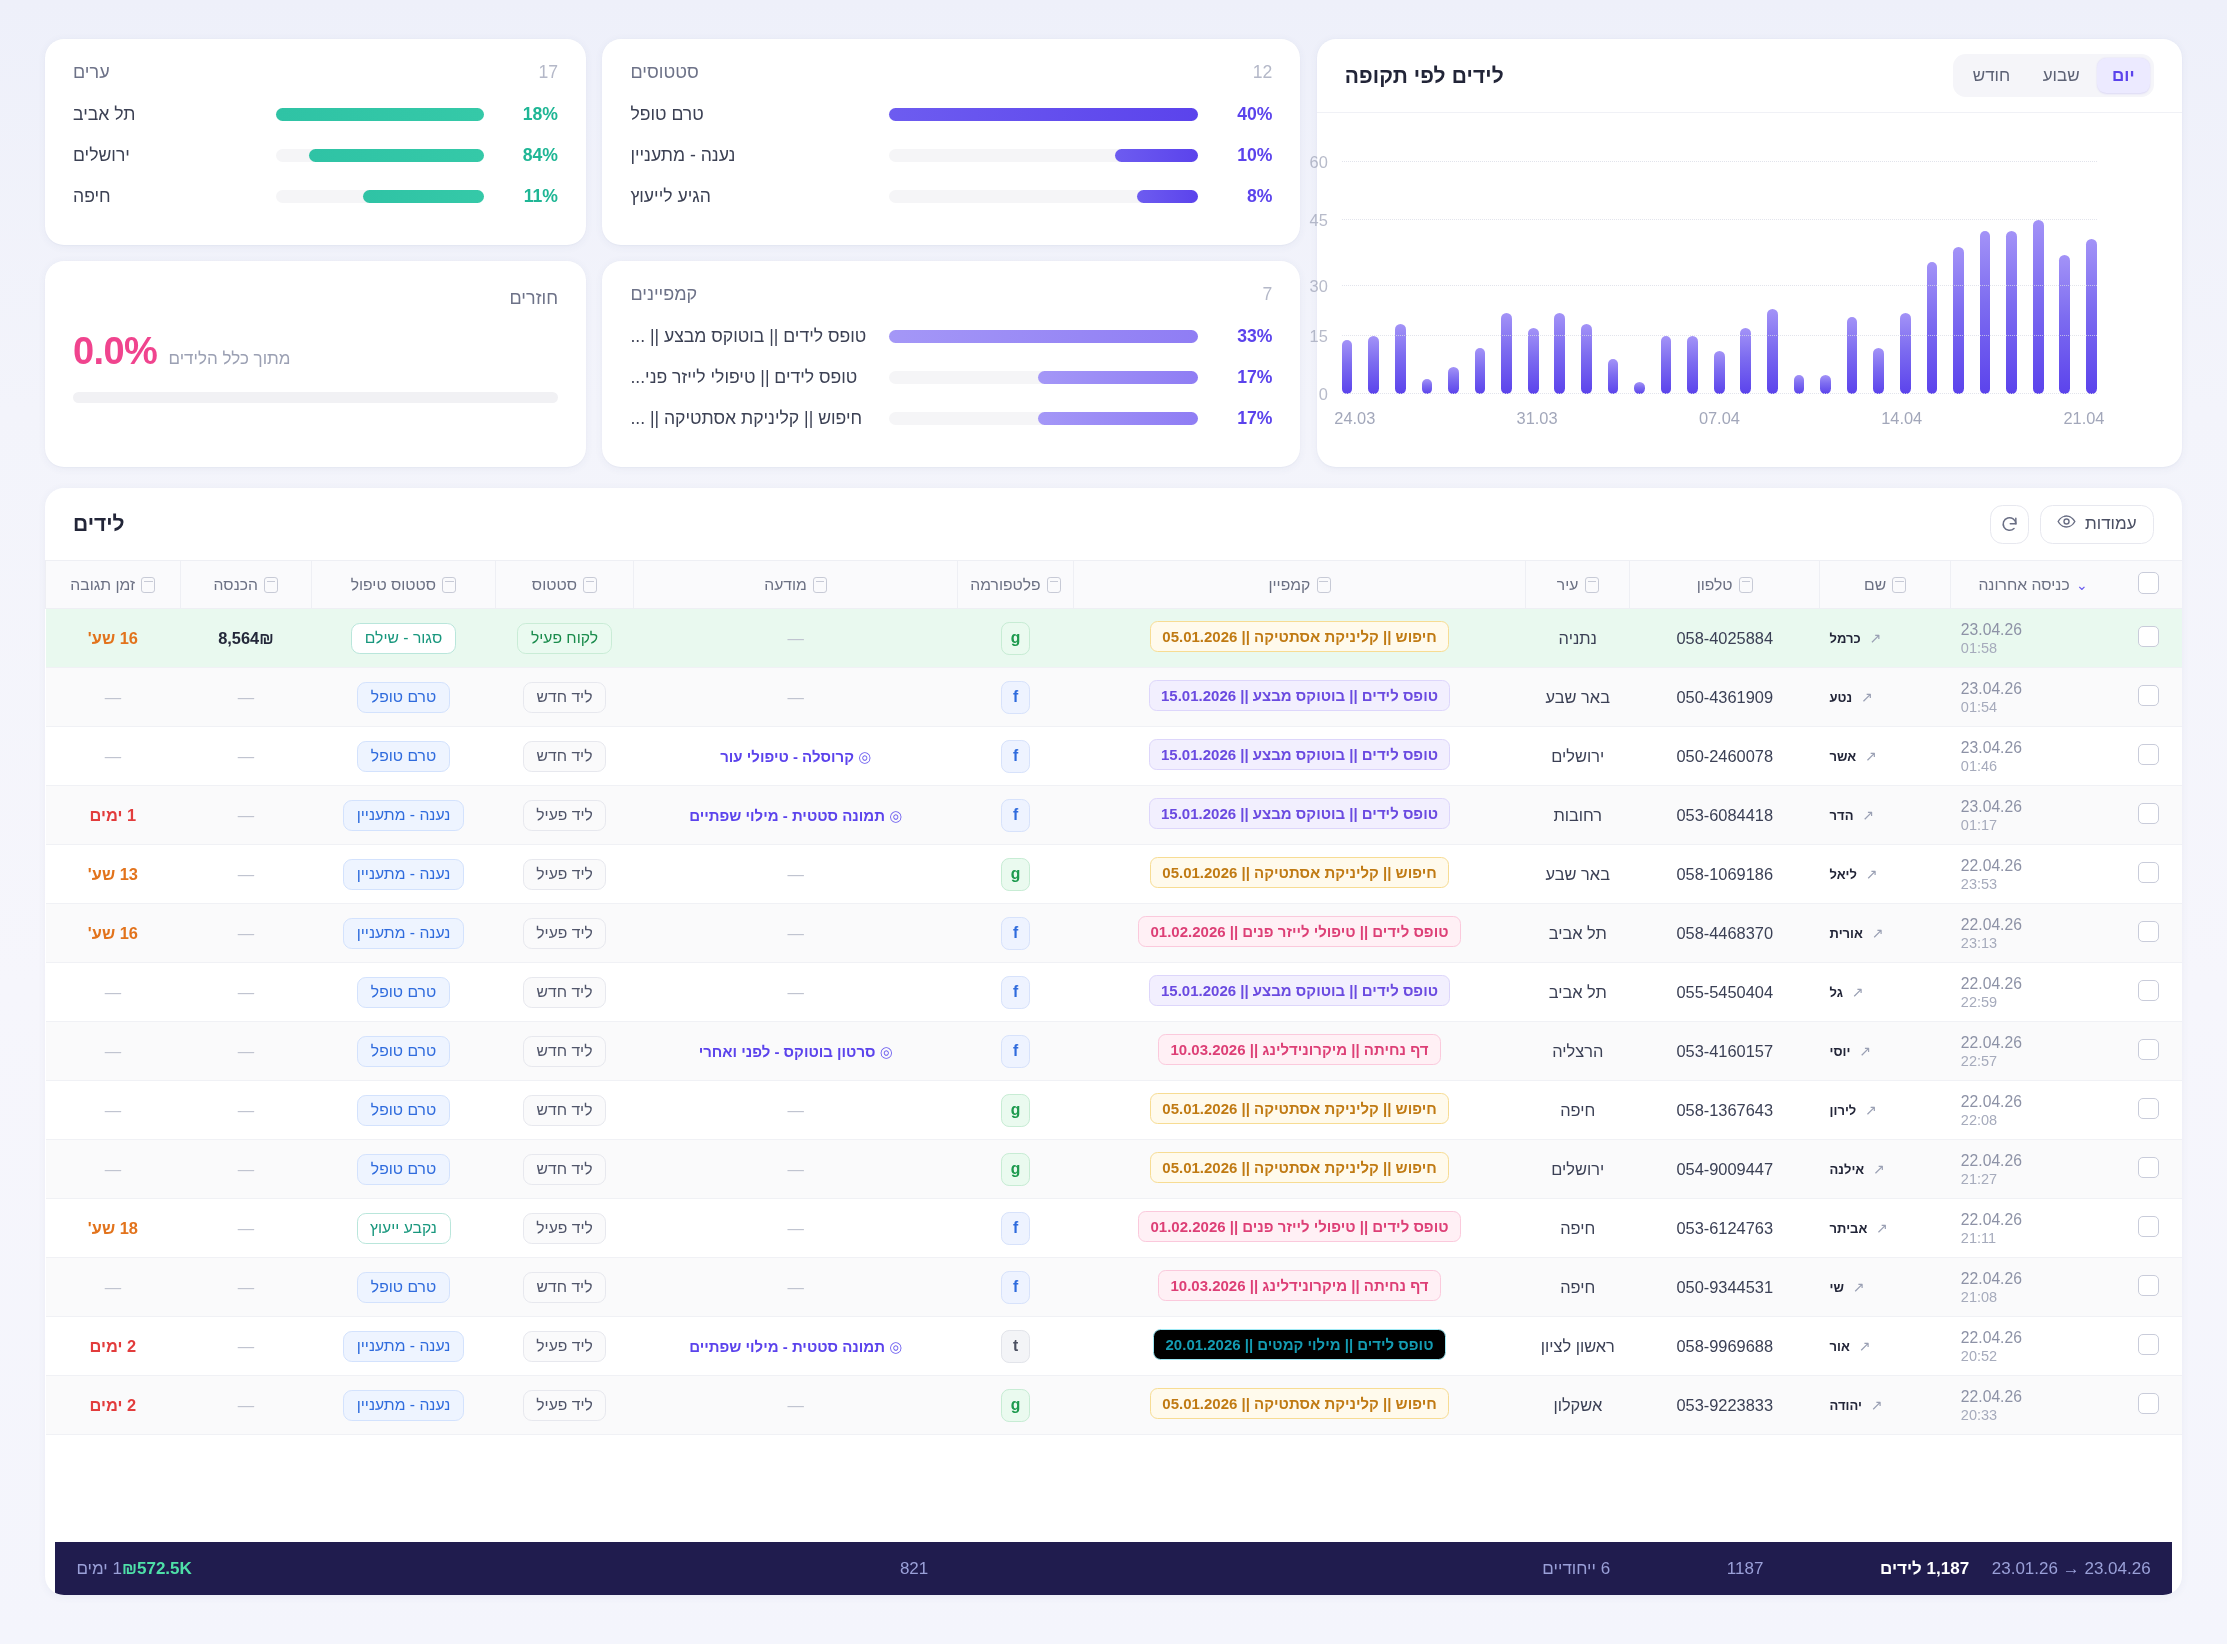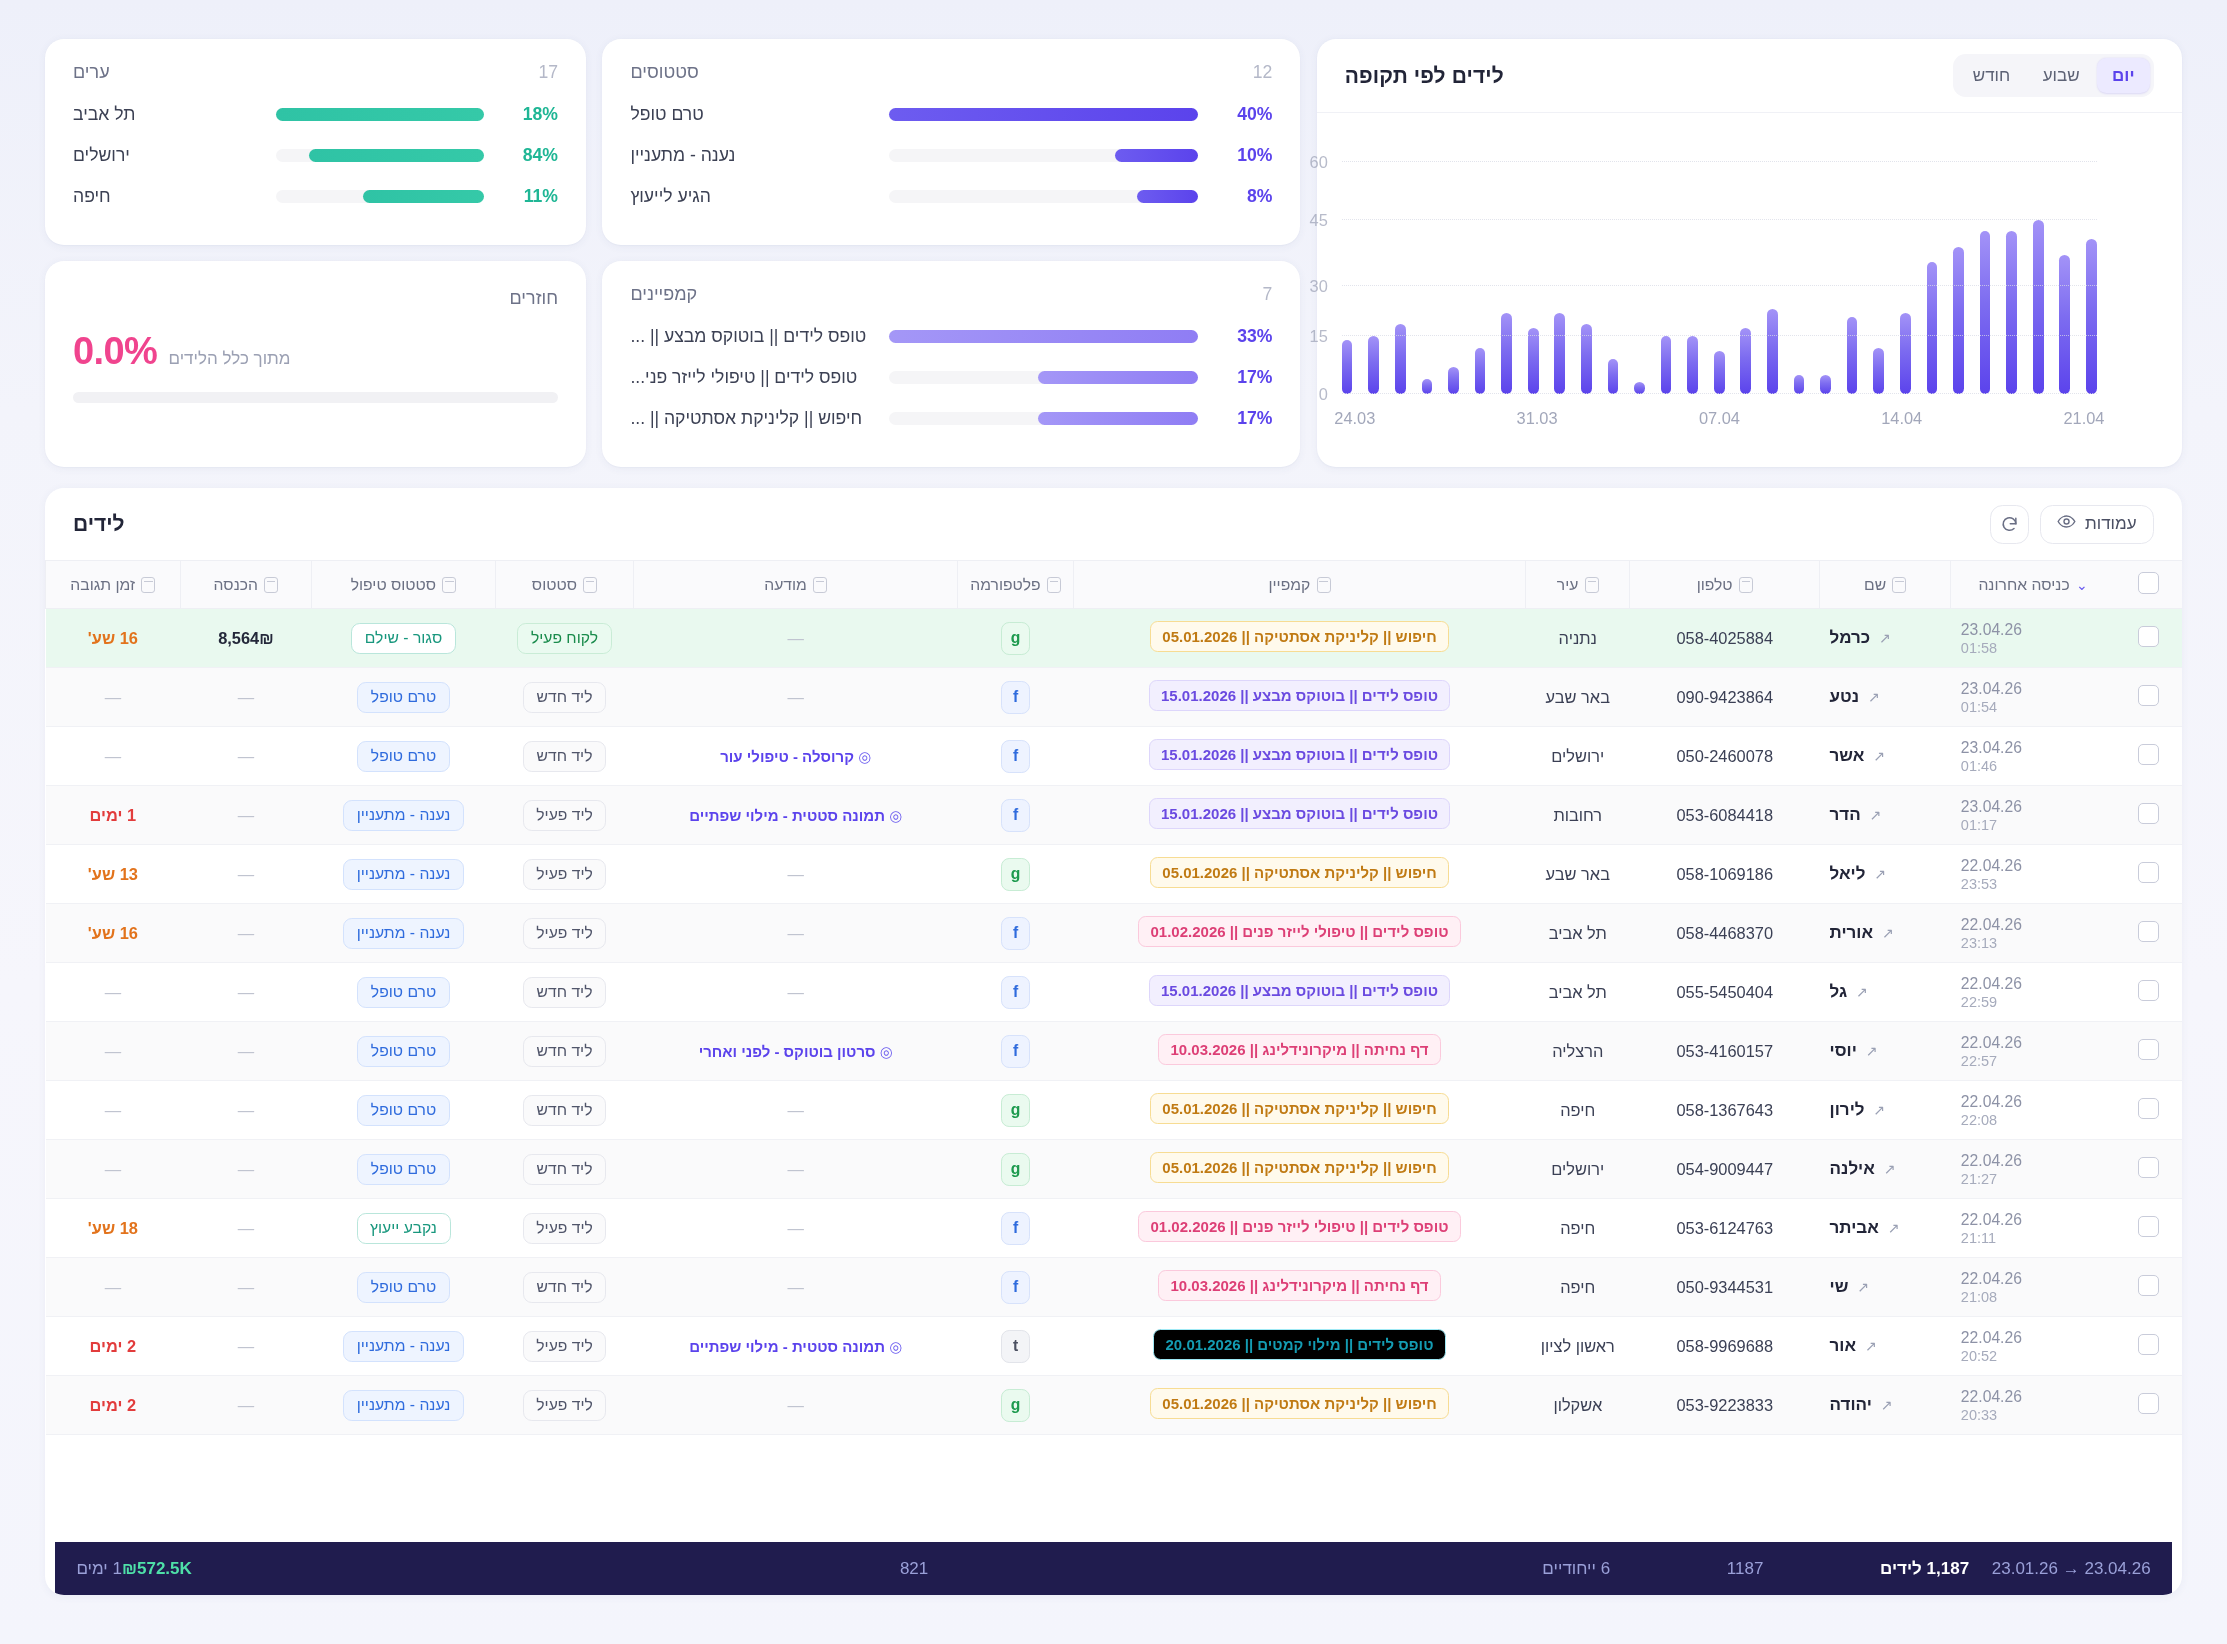--- a/index.html
+++ b/index.html
@@ -156,21 +156,21 @@
 
   .chk{
     width:21.4px; height:21.4px; border:1.3px solid #c9ccda; border-radius:5px; background:#fff;
     display:inline-block;
   }
   .stamp{ line-height:1.25; color:#8d92a6; font-size:15.7px; text-align:left;margin-top:7px; }
   .stamp b{ display:block; color:#8d92a6; font-weight:400; }
   .stamp span{ display:block; font-size:14.5px; color:#a6abbc; }
 
   .namecell{ display:flex; align-items:center; justify-content:flex-end; gap:8.8px; }
-  .namecell .nm{ font-weight:700; color:#222538; font-size:17px; }
+  .namecell .nm{ font-weight:700; color:#222538; font-size:13px; }
   .ext{ color:#9aa0b4; font-size:14px; }
 
   .tag{
     display:inline-block; border-radius:7.6px; border:0.6px solid; padding:5.7px 11.3px;
     font-size:15px; font-weight:600; white-space:nowrap; max-width:100%;
     overflow:hidden; text-overflow:ellipsis;
   }
   .tag.purple{ background:#f2effe; border-color:#ddd6fb; color:#6a4ae0; }
   .tag.yellow{ background:#fffaec; border-color:#f7dc93; color:#c07a13; }
   .tag.pink{   background:#fff0f5; border-color:#fbc9dc; color:#dd3f76; }
@@ -530,21 +530,21 @@
           </tr>
           <tr class="alt">
             <td><span class="chk"></span></td>
             <td><span class="stamp"><b>23.04.26</b><span>01:54</span></span></td>
             <td>
               <span class="namecell">
                 <span class="ext">↗</span>
                 <span class="nm">נטע</span>
               </span>
             </td>
-            <td><span>090-9423864</span></td>
+            <td><span>050-4361909</span></td>
             <td><span>באר שבע</span></td>
             <td><span class="tag purple">טופס לידים || בוטוקס מבצע || 15.01.2026</span></td>
             <td><span class="plat f">f</span></td>
             <td><span class="dash">—</span></td>
             <td><span class="chip grey">ליד חדש</span></td>
             <td><span class="chip blue">טרם טופל</span></td>
             <td><span class="dash">—</span></td>
             <td><span class="dash">—</span></td>
           </tr>
           <tr>

